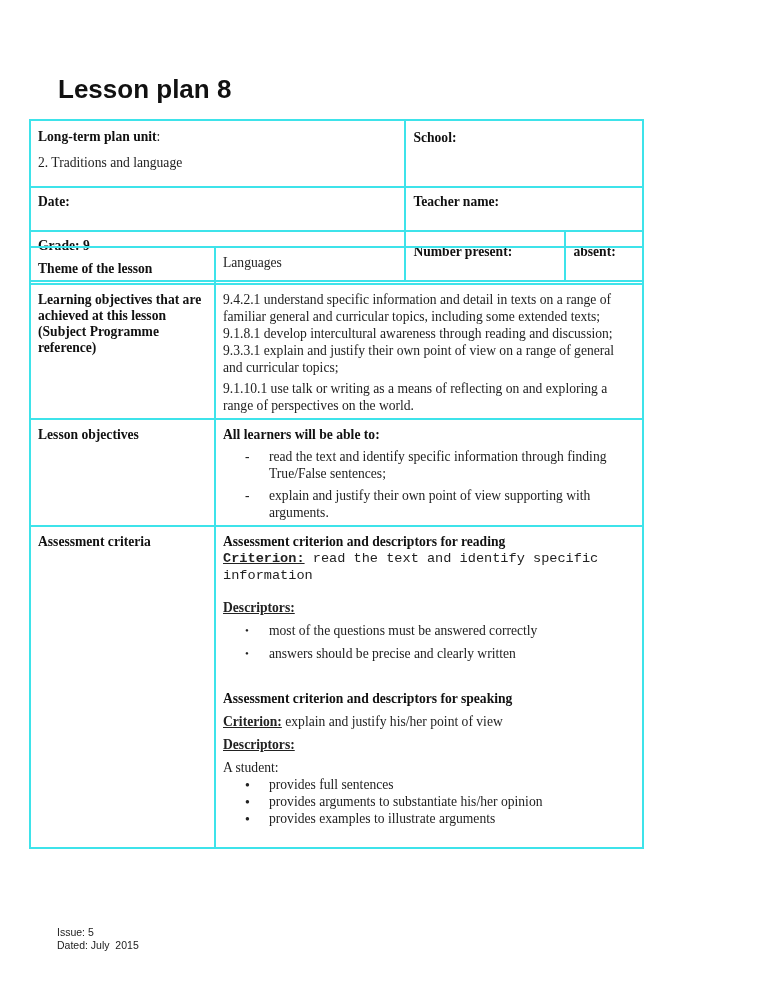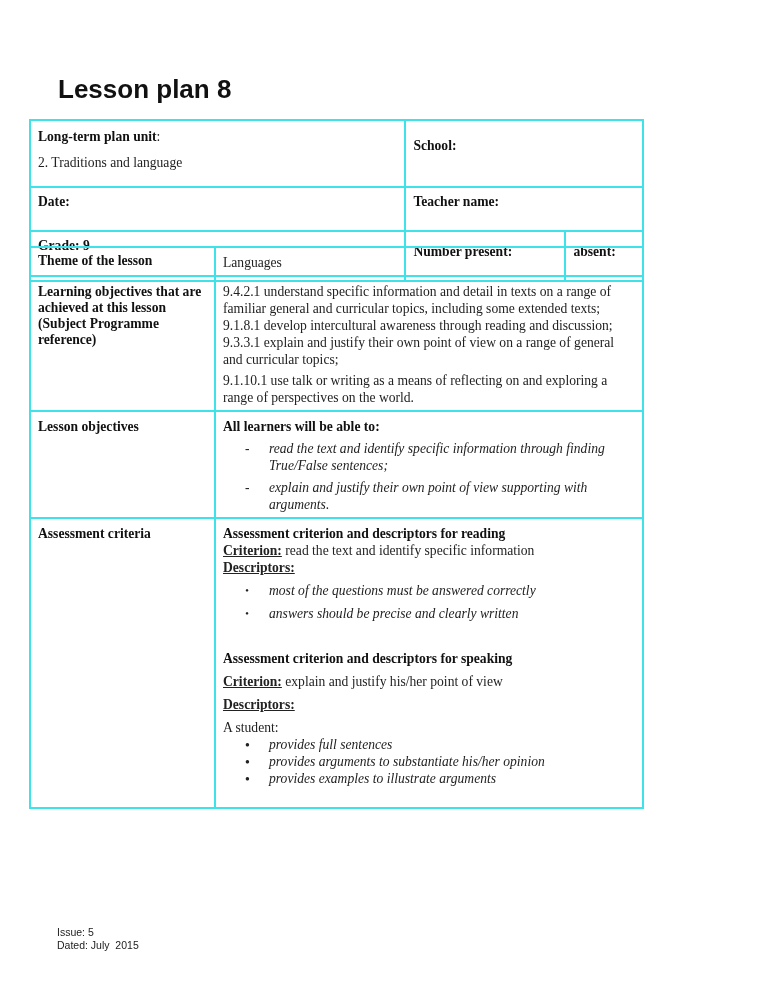--- a/index.html
+++ b/index.html
@@ -13,21 +13,21 @@
     font-family: "Liberation Serif", serif; font-size: 13.6px; color: #222;
   }
   .tbl td { border: 2px solid #3ee3ea; vertical-align: top; padding: 0 7px; }
   .top { top: 119px; }
   .top td { height: 36px; }
   .b { font-weight: bold; color: #111; }
   .main { top: 246px; }
   .main td.lbl { width: 169px; font-weight: bold; color: #111; line-height: 16px; padding-top: 7px; }
   .main td.val { line-height: 17px; padding-top: 6px; padding-bottom: 4px; }
   .dash-list, .dot-list, .bul-list { margin: 0; padding: 0; list-style: none; }
-  .dash-list li, .dot-list li, .bul-list li { position: relative; padding-left: 46px; font-style: italic; }
+  .dash-list li, .dot-list li, .bul-list li { position: relative; padding-left: 46px; }
   .dash-list li::before { content: "-"; position: absolute; left: 22px; }
   .dot-list li::before { content: "•"; position: absolute; left: 22px; font-size: 11px; }
   .bul-list li::before { content: "●"; position: absolute; left: 22px; font-size: 8px; }
   .u { text-decoration: underline; font-weight: bold; }
   .footer {
     position: absolute; left: 57px; top: 926px;
     font-family: "Liberation Sans", sans-serif; font-size: 10.5px; color: #222; line-height: 13px;
   }
 </style>
 </head>
@@ -35,21 +35,21 @@
 
 <div class="title">Lesson plan 8</div>
 
 <table class="tbl top">
   <tbody>
       <tr>
     <td colspan="2" style="width:266px; height:58px; padding-top:7px;">
       <div style="line-height:17px;"><span class="b">Long-term plan unit</span><span>:</span></div>
       <div style="margin-top:9px; line-height:17px;">2. Traditions and language</div>
     </td>
-    <td colspan="2" style="padding-top:17px;">
+    <td colspan="2" style="padding-top:9px;">
       <span class="b">School:</span>
     </td>
   </tr>
   <tr>
     <td colspan="2" style="height:20px; padding-top:6px;">
       <span class="b">Date:</span>
     </td>
     <td colspan="2" style="padding-top:6px;">
       <span class="b">Teacher name:</span>
     </td>
@@ -64,21 +64,21 @@
     <td style="padding-top:12px;border-radius:7px;">
       <span class="b">absent:</span>
     </td>
   </tr>
 </tbody>
   </table>
 
 <table class="tbl main">
   <tbody>
       <tr>
-    <td class="lbl" style="padding-top:5px; height:22px;">Theme of the lesson</td>
+    <td class="lbl" style="padding-top:13px; height:22px;">Theme of the lesson</td>
     <td class="val" style="">Languages</td>
   </tr>
   <tr>
     <td class="lbl">Learning objectives that are achieved at this lesson (Subject Programme reference)</td>
     <td class="val">
       <div>9.4.2.1 understand specific information and detail in texts on a range of familiar general and curricular topics, including some extended texts;</div>
       <div>9.1.8.1 develop intercultural awareness through reading and discussion;</div>
       <div>9.3.3.1 explain and justify their own point of view on a range of general and curricular topics;</div>
       <div style="margin-top:4px;">9.1.10.1 use talk or writing as a means of reflecting on and exploring a range of perspectives on the world.</div>
     </td>
@@ -90,21 +90,21 @@
       <ul class="dash-list">
         <li style="margin-bottom:5px;">read the text and identify specific information through finding True/False sentences;</li>
         <li>explain and justify their own point of view supporting with arguments.</li>
       </ul>
     </td>
   </tr>
   <tr>
     <td class="lbl">Assessment criteria</td>
     <td class="val" style="padding-bottom:20px;">
       <div class="b" style="">Assessment criterion and descriptors for reading</div>
-      <div style="margin-bottom:0;"><span class="u">Criterion:</span><span> read the text and identify specific information</span></div>
+      <div style="margin-bottom:15px;font-family:Liberation Mono, monospace;"><span class="u">Criterion:</span><span> read the text and identify specific information</span></div>
       <div class="u" style="margin-bottom:6px;">Descriptors:</div>
       <ul class="dot-list">
         <li style="margin-bottom:6px;">most of the questions must be answered correctly</li>
         <li>answers should be precise and clearly written</li>
       </ul>
       <div class="b" style="margin-top:28px; margin-bottom:6px;">Assessment criterion and descriptors for speaking</div>
       <div style="margin-bottom:6px;"><span class="u">Criterion:</span><span> explain and justify his/her point of view</span></div>
       <div class="u" style="margin-bottom:6px;">Descriptors:</div>
       <div>A student:</div>
       <ul class="bul-list">

